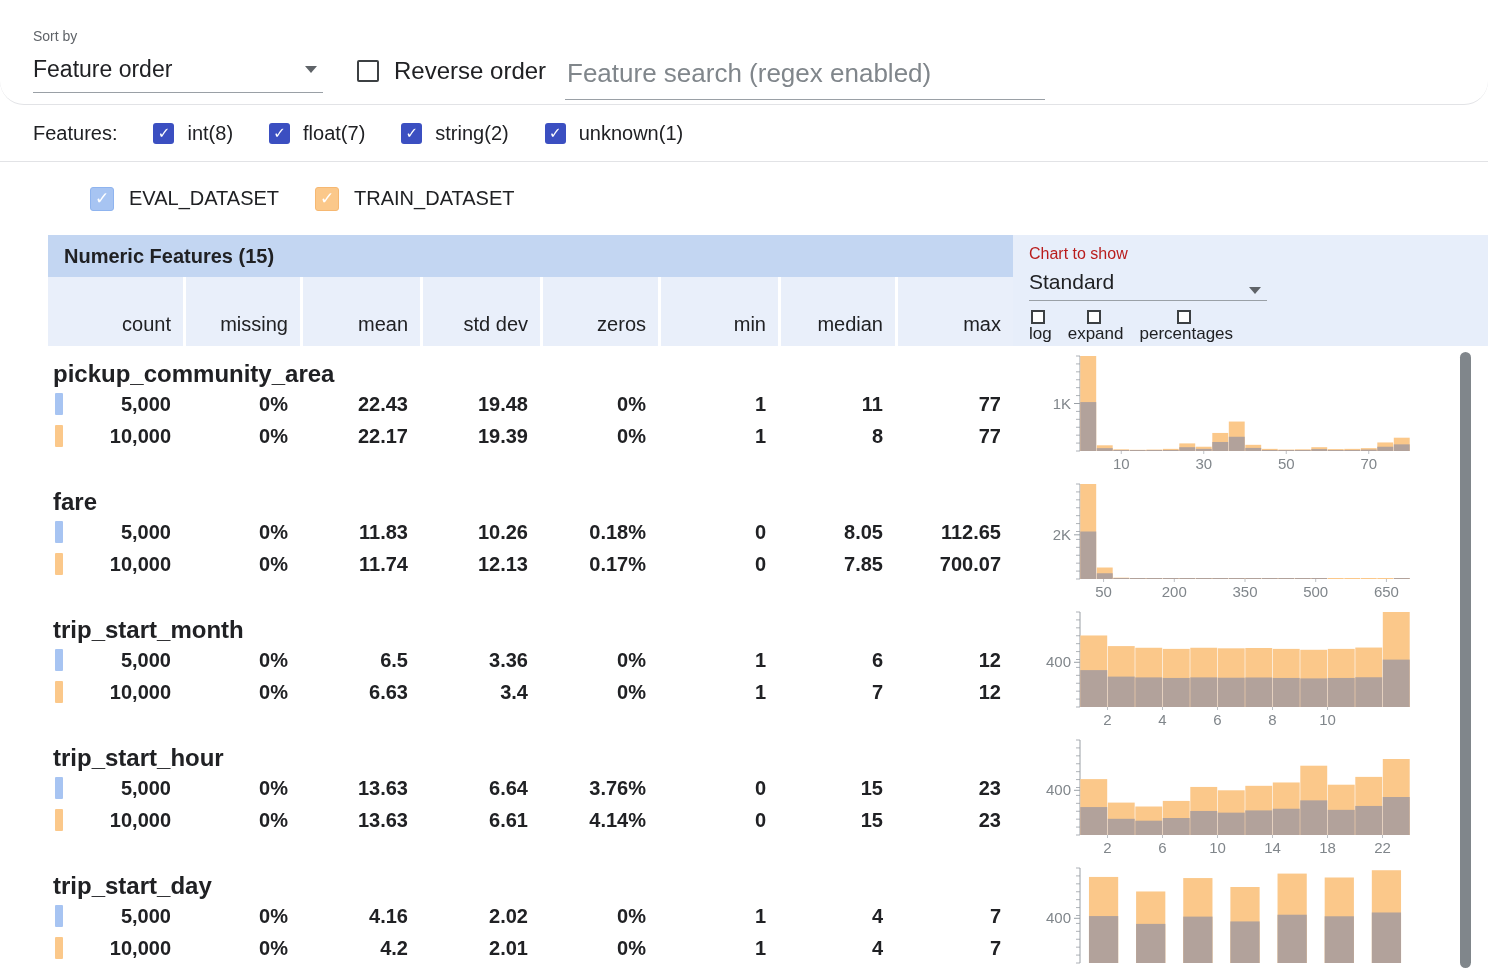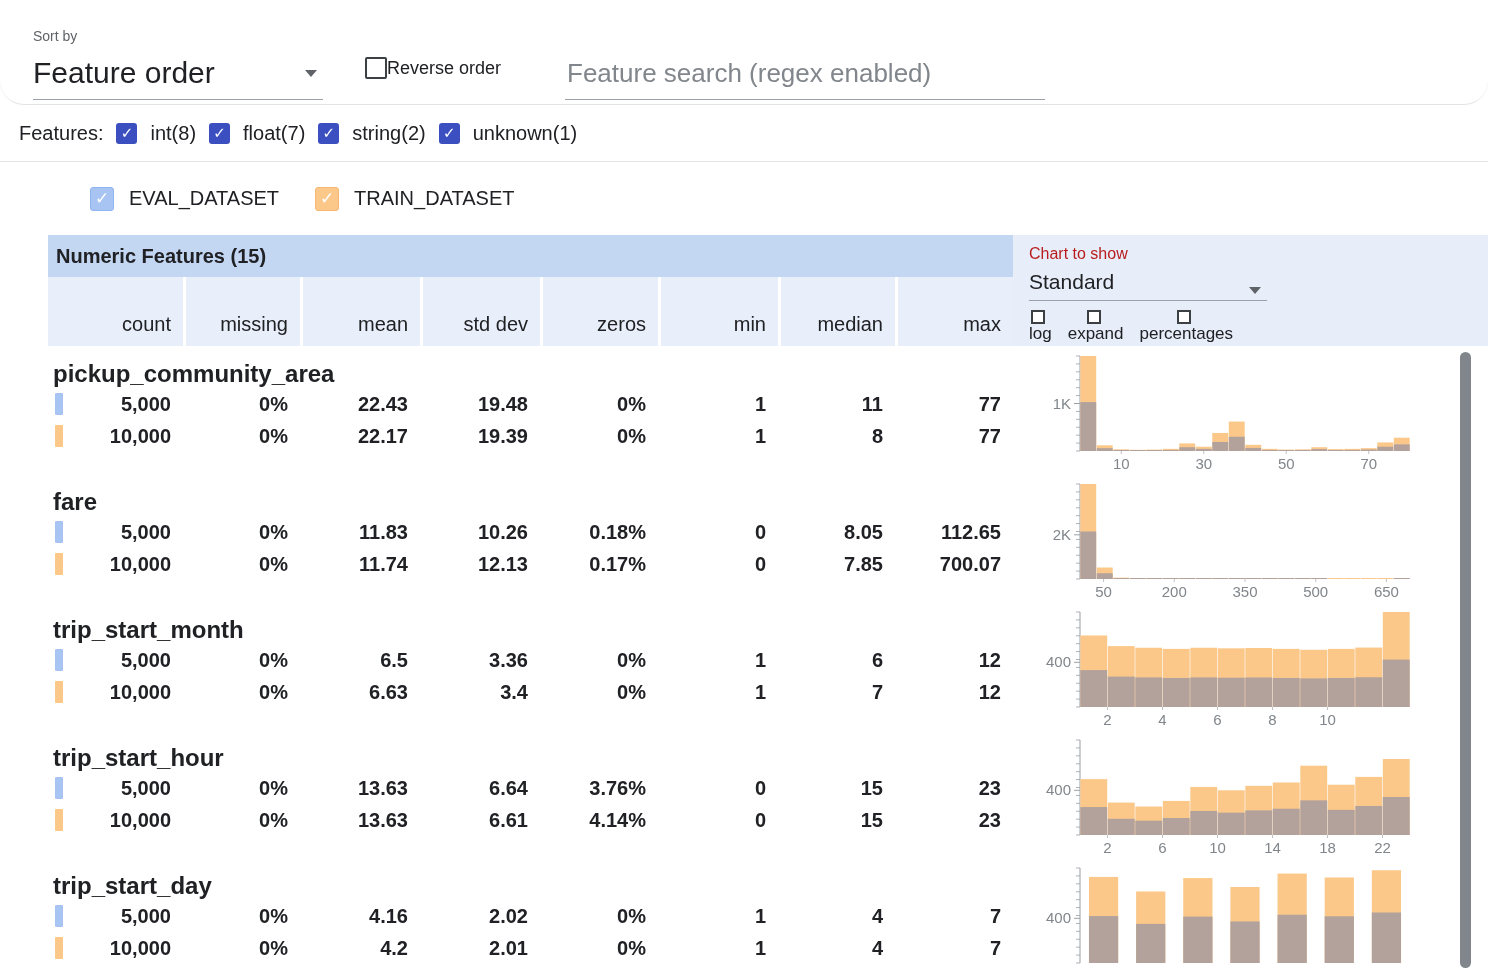--- a/index.html
+++ b/index.html
@@ -8,47 +8,47 @@
     width:1488px; height:968px; overflow:hidden; position:relative;
     background:#fff; color:#202124;
     font-family:"Liberation Sans","DejaVu Sans",sans-serif;
   }
 
   
   .topbar { position:relative; height:105px; border-bottom:1px solid #e2e3e6; background:#fff;border-radius:24px; }
   .sortby { position:absolute; left:33px; top:28px; width:290px; cursor:pointer; }
   .sortby .small { font-size:14px; color:#5f6368; }
   .value-row { display:flex; justify-content:space-between; align-items:center;
-    border-bottom:1px solid #9aa0a6; padding:12px 6px 9px 0; font-size:30px; color:#202124; }
+    border-bottom:1px solid #9aa0a6; padding:12px 6px 9px 0; font-size:23px; color:#202124; }
   .caret { width:0; height:0; border-left:6px solid transparent; border-right:6px solid transparent;
     border-top:7px solid #5f6368; }
-  .reverse { position:absolute; left:357px; top:57px; display:flex; align-items:center; font-size:18px;margin-left:8px; }
+  .reverse { position:absolute; left:357px; top:57px; display:flex; align-items:center; gap:15px; font-size:24px; }
   .cb-empty { width:22px; height:22px; border:2px solid #3c4043; border-radius:2px; background:#fff; flex:0 0 auto; }
   .search-wrap { position:absolute; left:565px; top:50px; width:480px; border-bottom:1px solid #9aa0a6; }
   .search-input { width:100%; border:none; outline:none; background:transparent; font-size:26px;
     color:#202124; padding:8px 0 10px 2px; font-family:inherit; }
   .search-input::placeholder { color:#80868b; opacity:1; }
 
   
   .features-bar { height:57px; border-bottom:1px solid #e2e3e6; display:flex; align-items:center;
-    padding-left:19px; gap:13px; font-size:20px; background:#fff; }
+    padding-left:33px; gap:36px; font-size:20px; background:#fff; }
   .type-item { display:flex; align-items:center; gap:13px; }
   .cb-filled { width:21px; height:21px; border-radius:3px; display:flex; align-items:center;
     justify-content:center; color:#fff; font-size:15px; font-weight:bold; flex:0 0 auto; cursor:pointer; }
 
   
   .legend-bar { height:73px; display:flex; align-items:center; gap:36px; padding-left:90px; font-size:20px; }
   .legend-item { display:flex; align-items:center; gap:15px; }
   .cb-legend { width:24px; height:24px; border-radius:3px; display:flex; align-items:center;
     justify-content:center; color:#fff; font-size:17px; font-weight:bold; cursor:pointer; flex:0 0 auto; }
 
   
   .table-area { margin-left:48px; display:flex; }
   .left-col { width:965px; flex:0 0 auto; }
-  .banner { height:42px; background:#c3d6f2; display:flex; align-items:center; padding-left:8px;
+  .banner { height:42px; background:#c3d6f2; display:flex; align-items:center; padding-left:16px;
     font-size:20px; font-weight:bold; }
   .col-header { display:grid; grid-template-columns:135px 117px 120px 120px 118px 120px 117px 118px; height:69px; }
   .hcell { background:#e9effa; border-left:3px solid #fff; display:flex; align-items:flex-end;
     justify-content:flex-end; padding:0 12px 10px 0; font-size:20px; color:#202124; }
   .hcell:first-child { border-left:none; }
   .right-panel { flex:1; background:#e7eefa; height:111px; padding:10px 0 0 16px; }
   .ctrl-label { font-size:16px; color:#b91c1c; }
   .ctrl-select { width:238px; display:flex; justify-content:space-between; align-items:flex-end;
     border-bottom:1px solid #9aa0a6; font-size:21px; padding:5px 6px 6px 0; margin-top:2px; cursor:pointer; }
   .ctrl-checks { display:flex; gap:16px; margin-top:9px; font-size:17px; align-items:center; }

